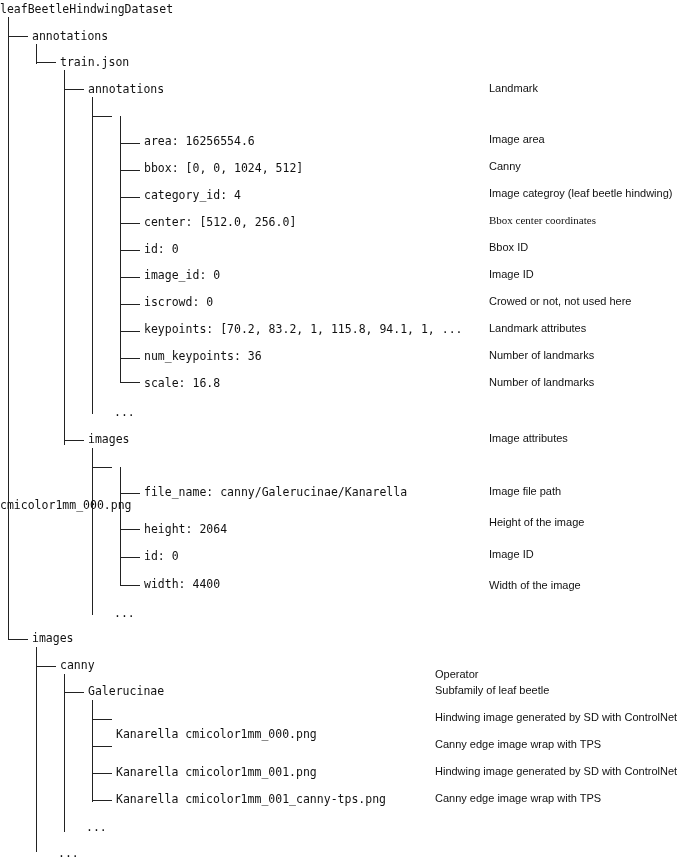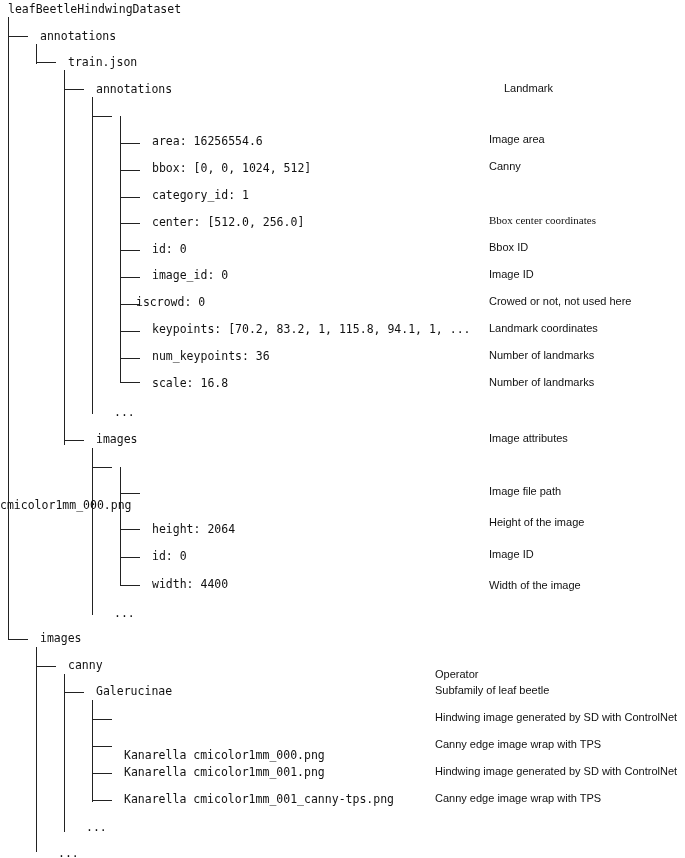--- a/index.html
+++ b/index.html
@@ -19,21 +19,20 @@
     width: 685px;
     height: 858px;
   }
   .node {
     position: absolute;
     white-space: nowrap;
     font-family: "DejaVu Sans Mono", monospace;
     font-size: 11.5px;
     line-height: 14px;
     color: #111111;
-    margin-left: 8px;
   }
   .desc {
     position: absolute;
     white-space: nowrap;
     font-family: "Liberation Sans", sans-serif;
     font-size: 11px;
     line-height: 14px;
     color: #111111;
   }
   .wrapline {
@@ -119,50 +118,52 @@
   <div class="hline" style="left:92px; top:746px; width:20px;"></div>
   <div class="hline" style="left:92px; top:773px; width:20px;"></div>
   <div class="hline" style="left:92px; top:800px; width:20px;"></div>
 
   <div class="node" style="left:32px; top:29px;">annotations</div>
   <div class="node" style="left:60px; top:55px;">train.json</div>
   <div class="node" style="left:88px; top:82px;">annotations</div>
 
   <div class="node" style="left:144px; top:134px;">area: 16256554.6</div>
   <div class="node" style="left:144px; top:161px;">bbox: [0, 0, 1024, 512]</div>
-  <div class="node" style="left:144px; top:188px;">category_id: 1</div>
+  <div class="node" style="left:144px; top:188px;">category_id: 4</div>
   <div class="node" style="left:144px; top:215px;">center: [512.0, 256.0]</div>
   <div class="node" style="left:144px; top:242px;">id: 0</div>
   <div class="node" style="left:144px; top:268px;">image_id: 0</div>
-  <div class="node" style="left:128px; top:295px;">iscrowd: 0</div>
+  <div class="node" style="left:144px; top:295px;">iscrowd: 0</div>
   <div class="node" style="left:144px; top:322px;">keypoints: [70.2, 83.2, 1, 115.8, 94.1, 1, ...</div>
   <div class="node" style="left:144px; top:349px;">num_keypoints: 36</div>
   <div class="node" style="left:144px; top:376px;">scale: 16.8</div>
 
   <div class="node" style="left:88px; top:432px;">images</div>
+  <div class="node" style="left:144px; top:485px;">file_name: canny/Galerucinae/Kanarella</div>
   <div class="wrapline" style="left:0px; top:498px;">cmicolor1mm_000.png</div>
   <div class="node" style="left:144px; top:522px;">height: 2064</div>
   <div class="node" style="left:144px; top:549px;">id: 0</div>
   <div class="node" style="left:144px; top:577px;">width: 4400</div>
 
   <div class="node" style="left:32px; top:631px;">images</div>
   <div class="node" style="left:60px; top:658px;">canny</div>
   <div class="node" style="left:88px; top:684px;">Galerucinae</div>
-  <div class="node" style="left:116px; top:748px;">Kanarella cmicolor1mm_000.png</div>
+  <div class="node" style="left:116px; top:727px;">Kanarella cmicolor1mm_000.png</div>
   <div class="node" style="left:116px; top:765px;">Kanarella cmicolor1mm_001.png</div>
   <div class="node" style="left:116px; top:792px;">Kanarella cmicolor1mm_001_canny-tps.png</div>
 
-  <div class="desc" style="left:504px; top:81px;">Landmark</div>
+  <div class="desc" style="left:489px; top:81px;">Landmark</div>
   <div class="desc" style="left:489px; top:132px;">Image area</div>
   <div class="desc" style="left:489px; top:159px;">Canny</div>
+  <div class="desc" style="left:489px; top:186px;">Image categroy (leaf beetle hindwing)</div>
   <div class="desc" style="left:489px; top:213px;font-family:Liberation Serif, serif;">Bbox center coordinates</div>
   <div class="desc" style="left:489px; top:240px;">Bbox ID</div>
   <div class="desc" style="left:489px; top:267px;">Image ID</div>
   <div class="desc" style="left:489px; top:294px;">Crowed or not, not used here</div>
-  <div class="desc" style="left:489px; top:321px;">Landmark coordinates</div>
+  <div class="desc" style="left:489px; top:321px;">Landmark attributes</div>
   <div class="desc" style="left:489px; top:348px;">Number of landmarks</div>
   <div class="desc" style="left:489px; top:375px;">Number of landmarks</div>
   <div class="desc" style="left:489px; top:431px;">Image attributes</div>
   <div class="desc" style="left:489px; top:484px;">Image file path</div>
   <div class="desc" style="left:489px; top:515px;">Height of the image</div>
   <div class="desc" style="left:489px; top:547px;">Image ID</div>
   <div class="desc" style="left:489px; top:578px;">Width of the image</div>
   <div class="desc" style="left:435px; top:667px;">Operator</div>
   <div class="desc" style="left:435px; top:683px;">Subfamily of leaf beetle</div>
   <div class="desc" style="left:435px; top:710px;">Hindwing image generated by SD with ControlNet</div>

